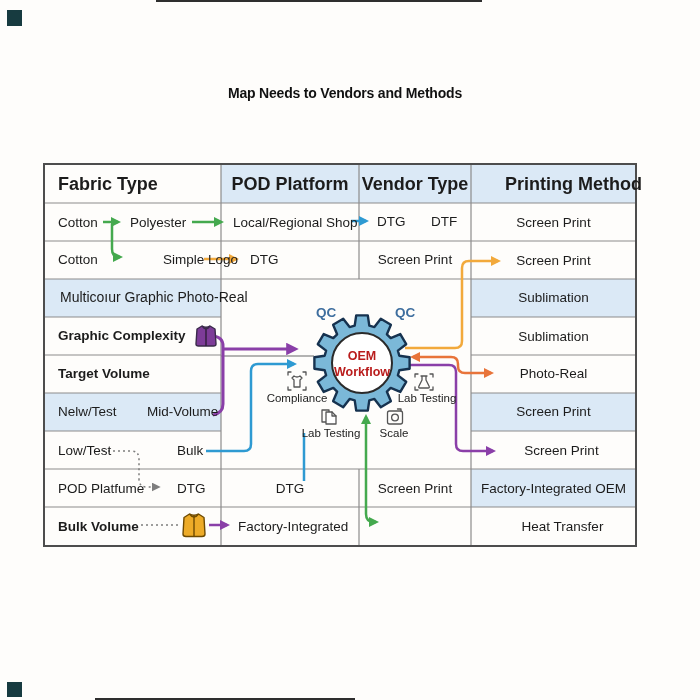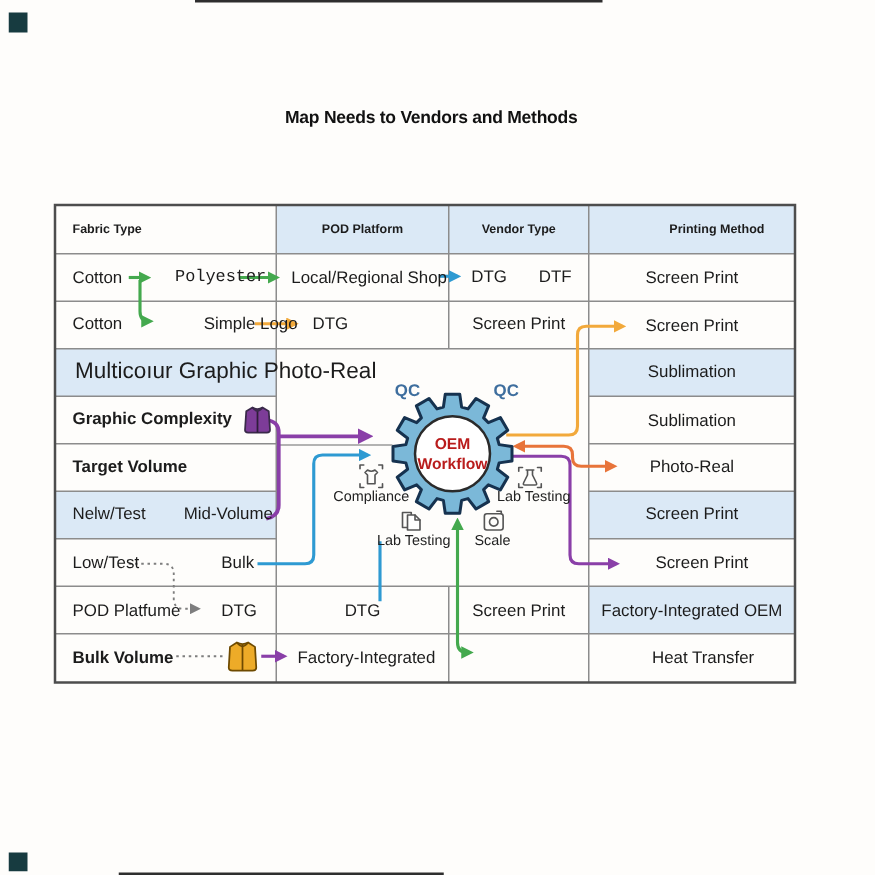--- a/index.html
+++ b/index.html
@@ -2,21 +2,21 @@
 <html><head>
 <meta charset="utf-8">
 <style>
   html,body{margin:0;padding:0;}
   body{width:700px;height:700px;background:#fefdfb;font-family:"Liberation Sans","DejaVu Sans",sans-serif;color:#1c1c1c;overflow:hidden;}
   .canvas{position:relative;width:700px;height:700px;}
   .title{position:absolute;left:0;right:10px;top:85px;text-align:center;font-size:14px;font-weight:700;letter-spacing:-0.2px;color:#111;}
   .cell{position:absolute;transform:translateY(-50%);white-space:nowrap;font-size:13.5px;}
   .b{font-weight:700;}
   .ctr{text-align:center;}
-  .hdr{font-size:10px;font-weight:700;}
+  .hdr{font-size:18px;font-weight:700;}
   svg{position:absolute;left:0;top:0;}
   .qc{position:absolute;transform:translate(-50%,-50%);font-size:13.5px;font-weight:600;color:#3e6e9e;}
   .gearlabel{position:absolute;transform:translate(-50%,-50%);text-align:center;font-size:12.5px;font-weight:700;line-height:1.2;color:#b91c1c;}
   .iconlabel{position:absolute;transform:translate(-50%,-50%);font-size:11.5px;color:#222;white-space:nowrap;}
   .mark{position:absolute;background:#173b40;}
   .edgeline{position:absolute;background:#2e2e2e;}
 </style>
 </head>
 <body>
 
@@ -149,24 +149,24 @@
       </g>
     </g>
   </svg>
 
   <div class="cell hdr" style="left:58px;top:184px;">Fabric Type</div>
   <div class="cell hdr ctr" style="left:221px;width:138px;top:184px;">POD Platform</div>
   <div class="cell hdr ctr" style="left:359px;width:112px;top:184px;">Vendor Type</div>
   <div class="cell hdr ctr" style="left:471px;width:165px;top:184px;padding-left:20px;">Printing Method</div>
 
   <div class="cell" style="left:58px;top:222px;">Cotton</div>
-  <div class="cell" style="left:140px;top:222px;font-family:Liberation Mono, monospace;">Polyester</div>
+  <div class="cell" style="left:130px;top:222px;">Polyester</div>
   <div class="cell" style="left:58px;top:259px;">Cotton</div>
   <div class="cell" style="left:128px;top:259px;margin-left:35px;">Simple Logo</div>
-  <div class="cell" style="left:60px;top:297px;font-size:18px;">Multicoıur Graphic Photo-Real</div>
+  <div class="cell" style="left:60px;top:297px;font-size:14px;">Multicoıur Graphic Photo-Real</div>
   <div class="cell b" style="left:58px;top:335px;">Graphic Complexity</div>
   <div class="cell b" style="left:58px;top:373px;">Target Volume</div>
   <div class="cell" style="left:58px;top:411px;">Nelw/Test</div>
   <div class="cell" style="left:147px;top:411px;">Mid-Volume</div>
   <div class="cell" style="left:58px;top:450px;">Low/Test</div>
   <div class="cell" style="left:177px;top:450px;">Bulk</div>
   <div class="cell" style="left:58px;top:488px;">POD Platfume</div>
   <div class="cell" style="left:177px;top:488px;">DTG</div>
   <div class="cell b" style="left:58px;top:526px;">Bulk Volume</div>
 

